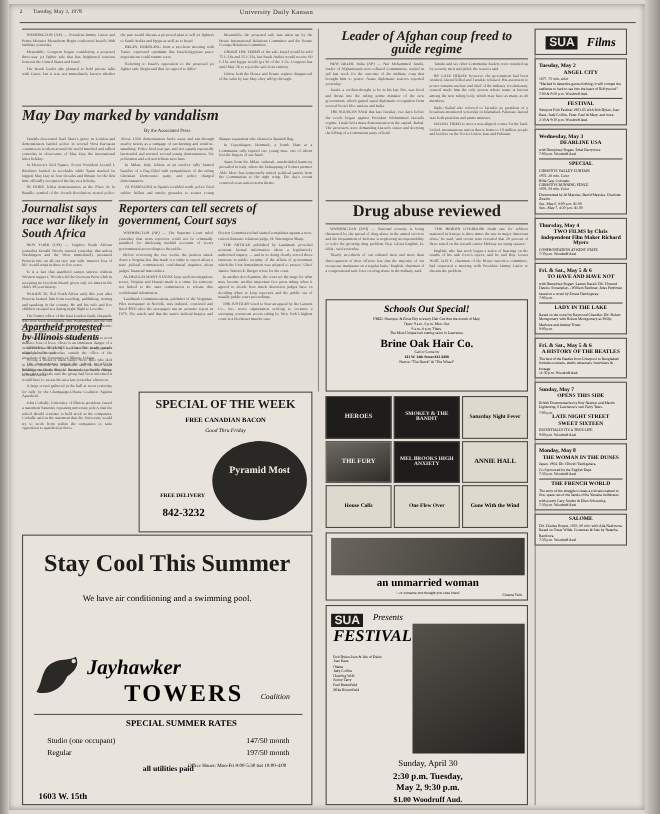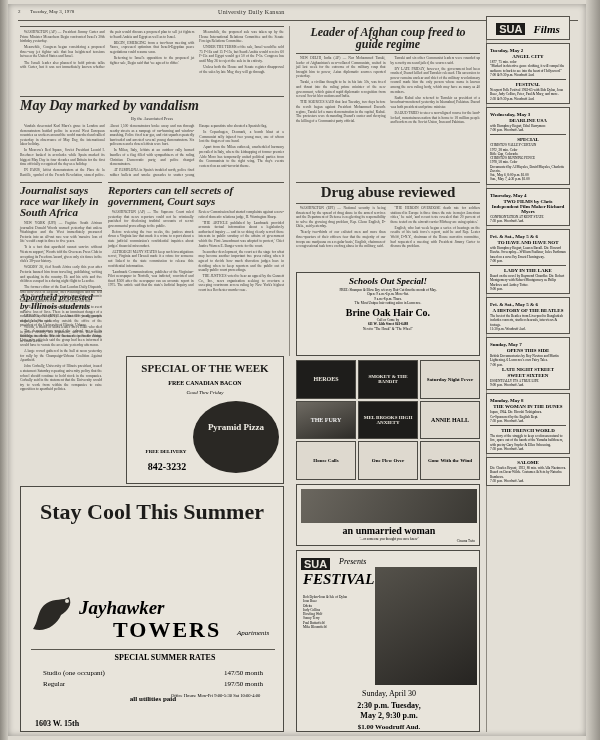--- a/index.html
+++ b/index.html
@@ -32,21 +32,21 @@
   .hl-s{font-size:9px;}
   .byline{font-size:4.4px;text-align:center;color:#333;margin:2px 0 3px;}
   .txt{font-size:3.6px;line-height:1.28;text-align:justify;color:#3a3834;column-gap:5px;}
   .txt p{margin:0 0 1.5px 0;text-indent:4px;}
   
   .ad{position:absolute;box-sizing:border-box;background:#e8e4db;border:1px solid #4c4a44;}
   .ad .ttl{font-weight:700;text-align:center;color:#1d1c1a;line-height:1.05;}
   .ctr{text-align:center;}
   .tiny{font-size:3.4px;line-height:1.25;}
   
-  .rail{position:absolute;right:16px;top:12px;width:84px;}
+  .rail{position:absolute;right:16px;top:22px;width:84px;}
   .rail .blk{border:1px solid #56534c;background:#e9e5dc;margin-bottom:3px;padding:2px 3px;}
   .rail h4{margin:0 0 1px;font-size:5px;text-align:center;font-weight:700;}
   .rail .day{font-size:5px;font-weight:700;margin:2px 0 1px;}
   .sua{font-family:"Liberation Sans",sans-serif;font-weight:700;font-size:11px;background:#1d1c1a;color:#e9e5dc;padding:0 3px;display:inline-block;}
   .hrthin{height:1px;background:#55524b;margin:2px 0;}
   
   .burst{position:absolute;border-radius:50%;}
   .movie-grid{position:absolute;display:grid;}
   .mv{border:1px solid #4c4a44;background:#ded9cf;display:flex;align-items:center;justify-content:center;text-align:center;font-weight:700;}
   .blackbox{background:#1e1d1b;color:#eae6dd;}
@@ -162,37 +162,38 @@
         <p>English, who last week began a series of hearings on the results of his task force's report, said he and Rep. Lester Wolff, D-N.Y., chairman of the House narcotics committee, had requested a meeting with President Jimmy Carter to discuss the problem.</p>
       </div>
     </div>
 
     <div class="ad" style="left:118px;top:352px;width:158px;height:128px;">
       <div class="ttl" style="font-size:11px;margin-top:6px;line-height:1.05;">SPECIAL OF THE WEEK</div>
       <div class="ctr" style="font-size:6px;font-weight:700;margin-top:5px;">FREE CANADIAN BACON</div>
       <div class="ctr" style="font-size:5px;margin-top:4px;font-style:italic;">Good Thru Friday</div>
       <div style="position:absolute;right:4px;top:44px;width:86px;height:78px;">
         <div class="burst" style="left:0;top:0;width:86px;height:72px;background:#2a2824;"></div>
-        <div style="position:absolute;left:0;top:22px;width:86px;text-align:center;color:#efece4;font-weight:700;font-size:9px;line-height:1.05;">Pyramid Pizza</div>
+        <div style="position:absolute;left:0;top:22px;width:86px;text-align:center;color:#efece4;font-weight:700;font-size:9px;line-height:1.05;">Pyramid Most</div>
       </div>
       <div class="ctr" style="position:absolute;left:4px;top:92px;width:70px;font-size:5px;font-weight:700;">FREE DELIVERY</div>
       <div class="ctr" style="position:absolute;left:2px;top:104px;width:76px;font-size:10px;font-weight:700;">842-3232</div>
     </div>
 
     <div class="ad" style="left:12px;top:482px;width:264px;height:246px;">
       <div class="ttl" style="font-size:22px;margin-top:14px;line-height:1.02;">Stay Cool This Summer</div>
+      <div class="ctr" style="font-size:8px;margin-top:16px;padding:0 24px;line-height:1.25;">We have air conditioning and a swimming pool.</div>
       <div style="position:absolute;left:6px;top:104px;width:56px;height:44px;">
         <svg viewBox="0 0 56 44" width="56" height="44">
             <path d="M6 38 C12 30 10 18 20 12 C28 7 36 10 42 6 C46 14 40 20 34 24 C30 34 18 42 6 38 Z" fill="#2b2925"></path>
             <circle cx="40" cy="10" r="2" fill="#e3dfd6"></circle>
           </svg>
       </div>
       <div style="position:absolute;left:58px;top:110px;font-size:19px;font-weight:700;font-style:italic;">Jayhawker</div>
       <div style="position:absolute;left:92px;top:130px;font-size:22px;font-weight:700;letter-spacing:2px;">TOWERS</div>
-      <div style="position:absolute;left:216px;top:142px;font-size:7px;font-style:italic;">Apartments</div>
+      <div style="position:absolute;left:216px;top:142px;font-size:7px;font-style:italic;">Coalition</div>
       <div class="rule" style="left:10px;top:162px;width:244px;height:1px;"></div>
       <div class="ctr" style="position:absolute;left:12px;top:166px;width:264px;font-size:8px;font-weight:700;">SPECIAL SUMMER RATES</div>
       <div style="position:absolute;left:22px;top:182px;width:220px;font-size:7px;">
         <div style="display:flex;justify-content:space-between;margin-bottom:3px;">
           <span>Studio (one occupant)</span>
           <span>147/50 month</span>
         </div>
         <div style="display:flex;justify-content:space-between;">
           <span>Regular</span>
           <span>197/50 month</span>

